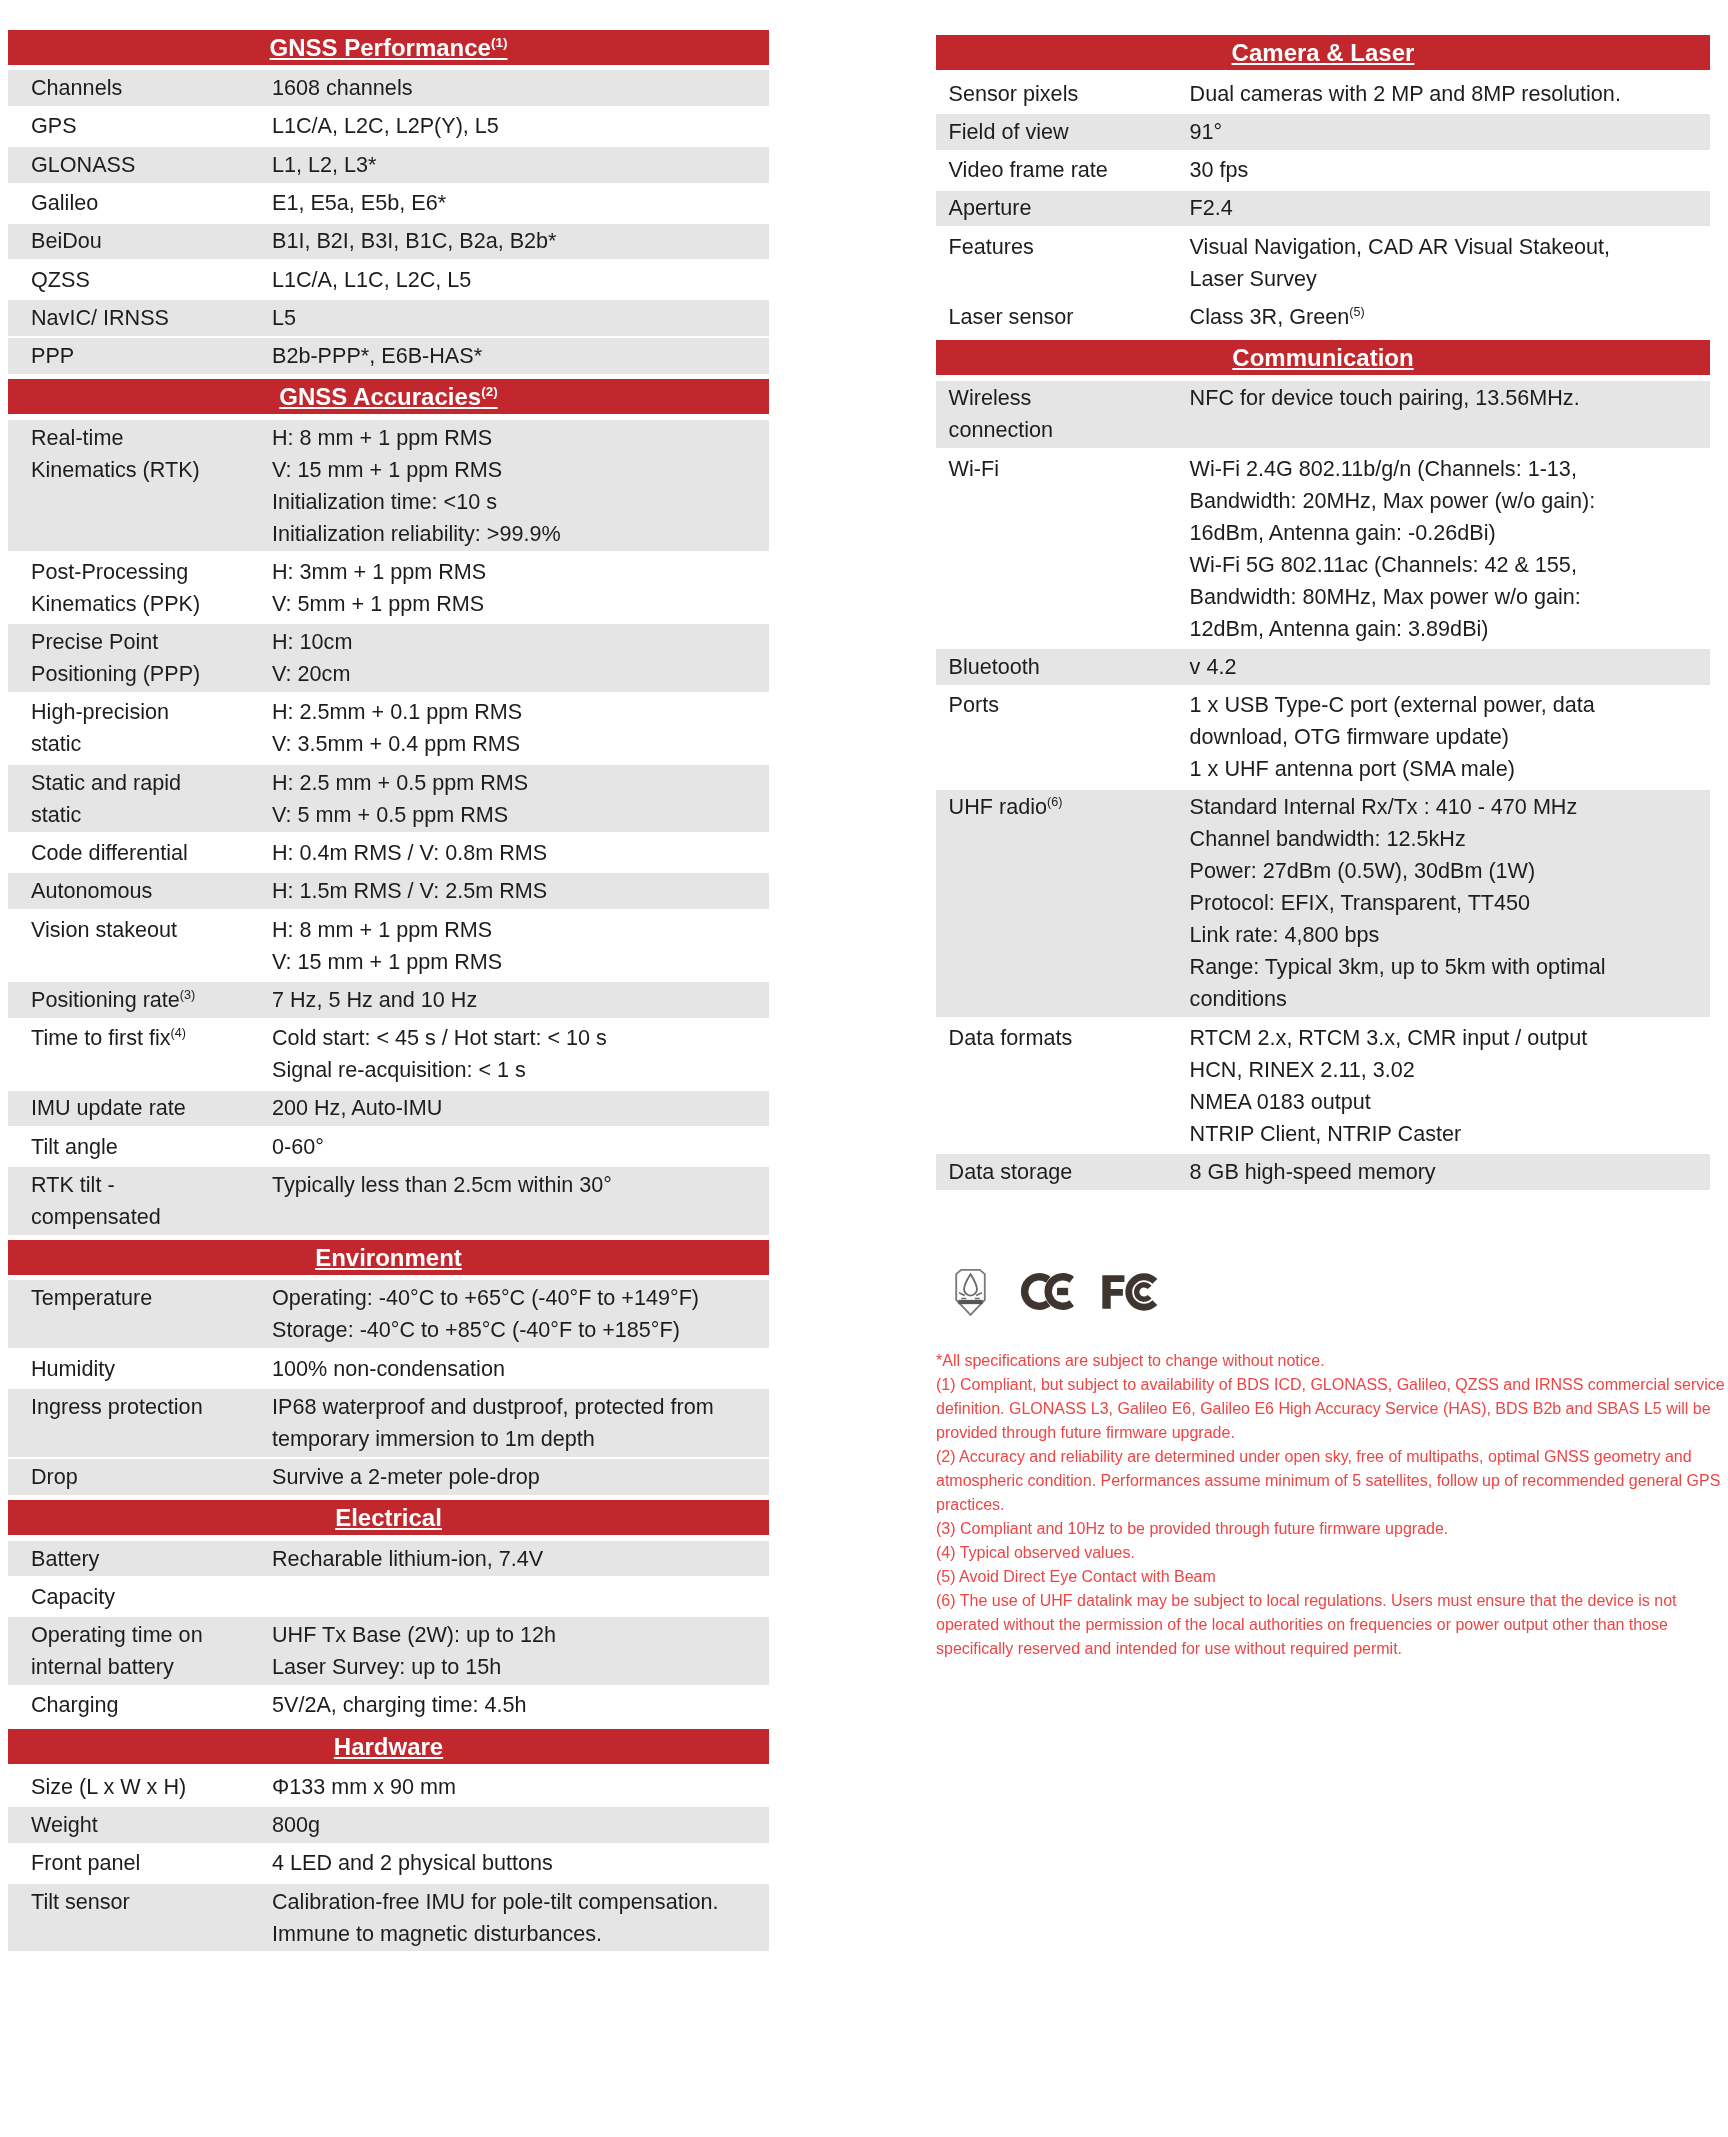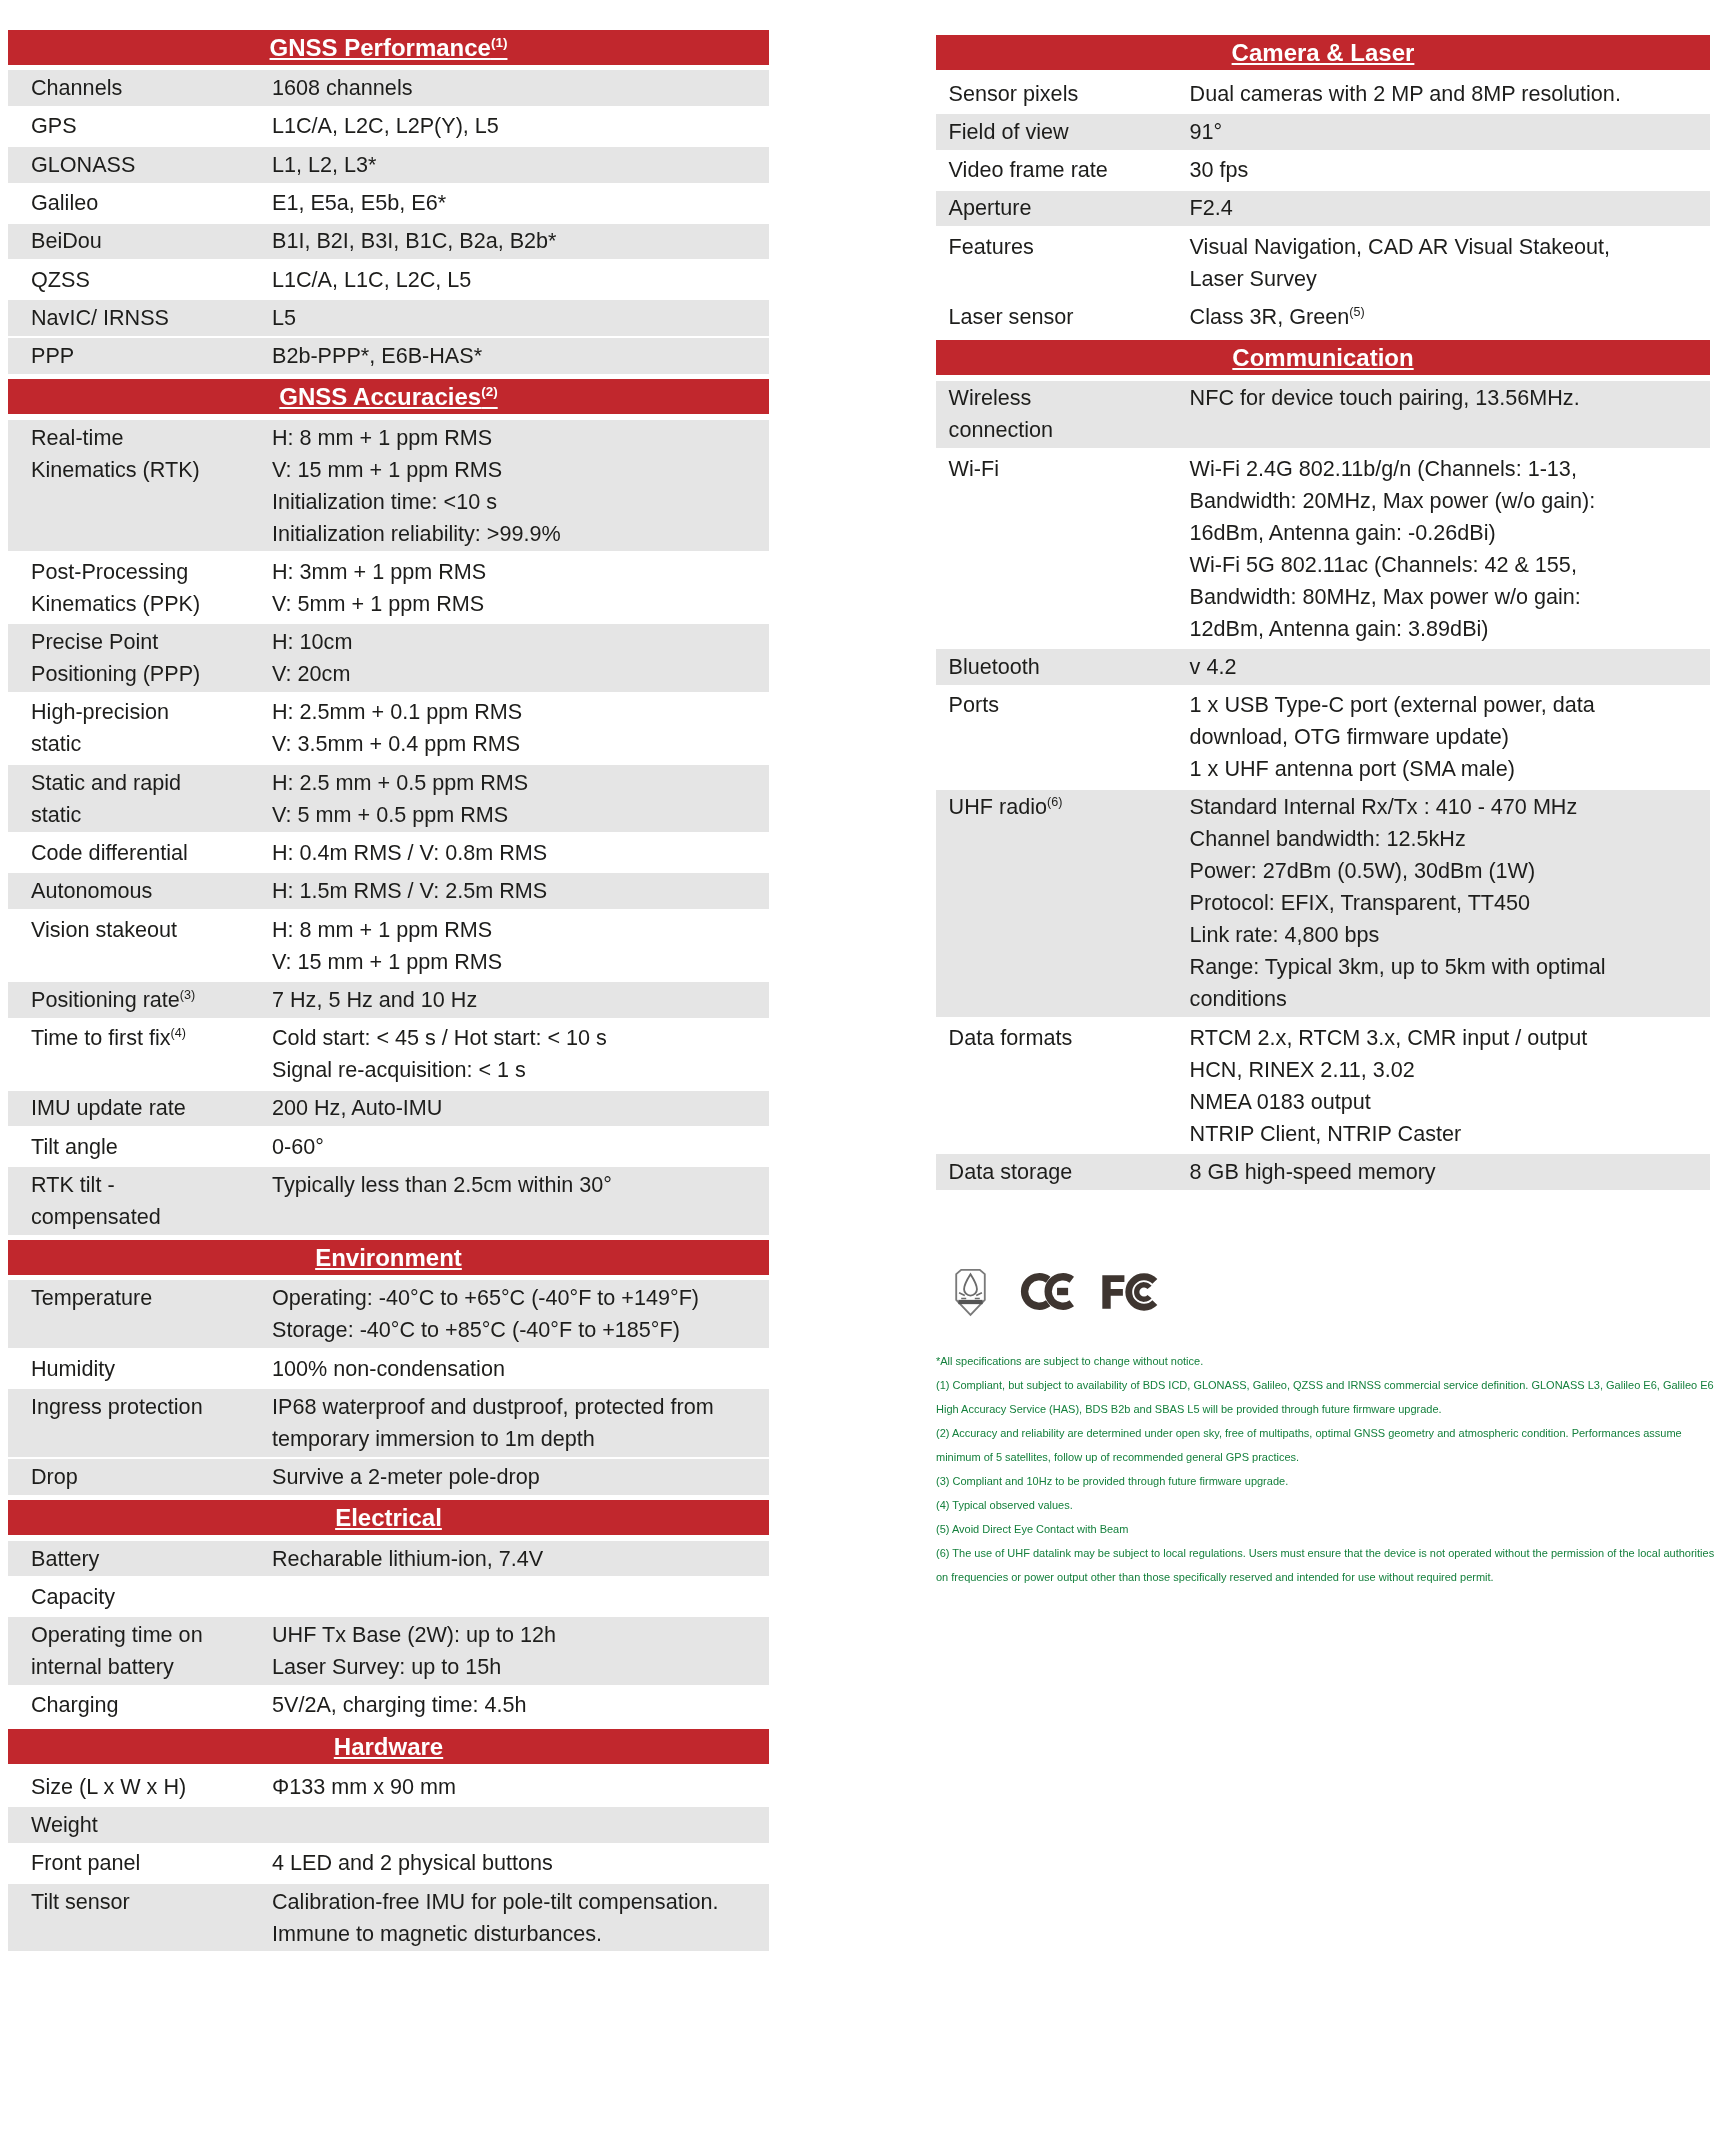--- a/index.html
+++ b/index.html
@@ -23,21 +23,21 @@
   .row{display:flex;margin-bottom:2.7px;padding:1.8px 0;font-size:21.6px;line-height:32px;}
   .row.shaded{background:var(--stripe);}
   .cell{white-space:pre-line;}
   .cell sup{font-size:12.6px;line-height:0;vertical-align:super;}
   .col-left .label{flex:none;width:241px;padding-left:23px;}
   .col-right .label{flex:none;width:241px;padding-left:12.6px;}
   .value{flex:1;padding-right:20px;}
   .logos{display:flex;align-items:center;gap:23.4px;margin:77px 0 0 12.6px;height:50px;}
   .logos svg{display:block;}
   .footnotes{margin-top:32px;width:792px;}
-  .footnote{margin:0;font-size:11px;line-height:24px;color:#15803d;}
+  .footnote{margin:0;font-size:16px;line-height:24px;color:#ef4444;}
 </style>
 </head>
 <body>
 
 <div class="page">
 
   <div class="column col-left">
       <div class="sec-header"><span>GNSS Performance</span><sup>(1)</sup></div>
       <div class="row shaded">
         <div class="cell label"><span>Channels</span></div>
@@ -176,20 +176,21 @@
         <div class="cell label"><span>Charging</span></div>
         <div class="cell value"><span>5V/2A, charging time: 4.5h</span></div>
       </div>
       <div class="sec-header"><span>Hardware</span></div>
       <div class="row">
         <div class="cell label"><span>Size (L x W x H)</span></div>
         <div class="cell value"><span>Φ133 mm x 90 mm</span></div>
       </div>
       <div class="row shaded">
         <div class="cell label"><span>Weight</span></div>
+        <div class="cell value"><span>800g</span></div>
       </div>
       <div class="row">
         <div class="cell label"><span>Front panel</span></div>
         <div class="cell value"><span>4 LED and 2 physical buttons</span></div>
       </div>
       <div class="row shaded">
         <div class="cell label"><span>Tilt sensor</span></div>
         <div class="cell value"><span>Calibration-free IMU for pole-tilt compensation.
 Immune to magnetic disturbances.</span></div>
       </div>

